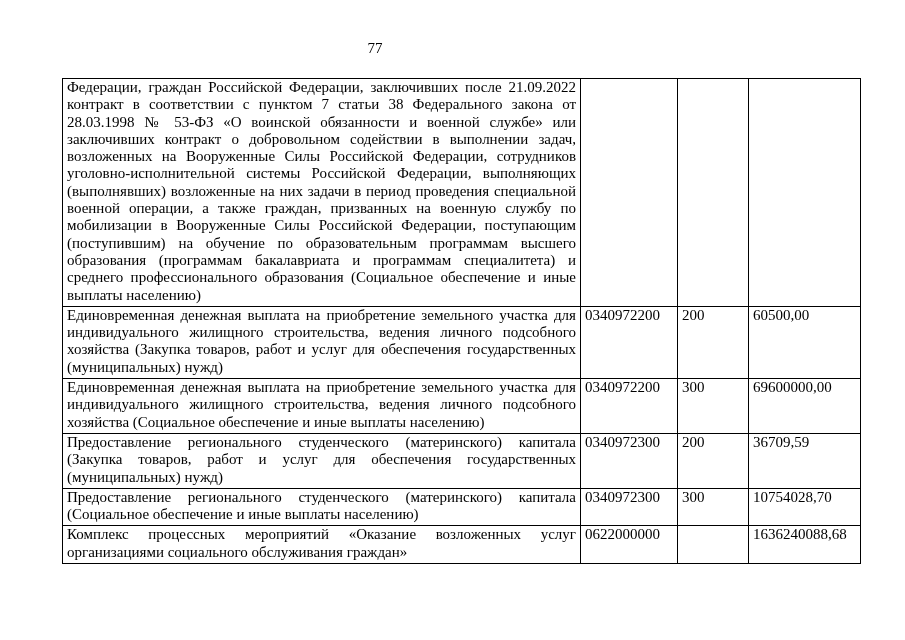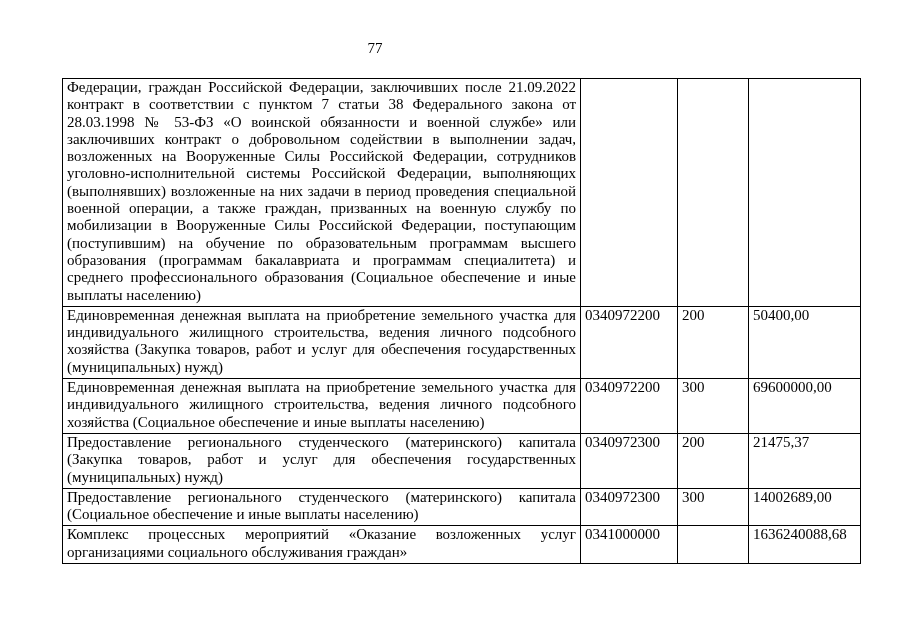--- a/index.html
+++ b/index.html
@@ -72,40 +72,40 @@
       <tr>
         <td class="desc">Федерации, граждан Российской Федерации, заключивших после 21.09.2022 контракт в соответствии с пунктом 7 статьи 38 Федерального закона от 28.03.1998 № 53-ФЗ «О воинской обязанности и военной службе» или заключивших контракт о добровольном содействии в выполнении задач, возложенных на Вооруженные Силы Российской Федерации, сотрудников уголовно-исполнительной системы Российской Федерации, выполняющих (выполнявших) возложенные на них задачи в период проведения специальной военной операции, а также граждан, призванных на военную службу по мобилизации в Вооруженные Силы Российской Федерации, поступающим (поступившим) на обучение по образовательным программам высшего образования (программам бакалавриата и программам специалитета) и среднего профессионального образования (Социальное обеспечение и иные выплаты населению)</td>
         <td class="num"></td>
         <td class="num"></td>
         <td class="num"></td>
       </tr>
       <tr>
         <td class="desc">Единовременная денежная выплата на приобретение земельного участка для индивидуального жилищного строительства, ведения личного подсобного хозяйства (Закупка товаров, работ и услуг для обеспечения государственных (муниципальных) нужд)</td>
         <td class="num">0340972200</td>
         <td class="num">200</td>
-        <td class="num">50400,00</td>
+        <td class="num">60500,00</td>
       </tr>
       <tr>
         <td class="desc">Единовременная денежная выплата на приобретение земельного участка для индивидуального жилищного строительства, ведения личного подсобного хозяйства (Социальное обеспечение и иные выплаты населению)</td>
         <td class="num">0340972200</td>
         <td class="num">300</td>
         <td class="num">69600000,00</td>
       </tr>
       <tr>
         <td class="desc">Предоставление регионального студенческого (материнского) капитала (Закупка товаров, работ и услуг для обеспечения государственных (муниципальных) нужд)</td>
         <td class="num">0340972300</td>
         <td class="num">200</td>
-        <td class="num">21475,37</td>
+        <td class="num">36709,59</td>
       </tr>
       <tr>
         <td class="desc">Предоставление регионального студенческого (материнского) капитала (Социальное обеспечение и иные выплаты населению)</td>
         <td class="num">0340972300</td>
         <td class="num">300</td>
-        <td class="num">14002689,00</td>
+        <td class="num">10754028,70</td>
       </tr>
       <tr>
         <td class="desc">Комплекс процессных мероприятий «Оказание возложенных услуг организациями социального обслуживания граждан»</td>
-        <td class="num">0341000000</td>
+        <td class="num">0622000000</td>
         <td class="num"></td>
         <td class="num">1636240088,68</td>
       </tr>
     </tbody>
 </table>
 
 </body></html>

